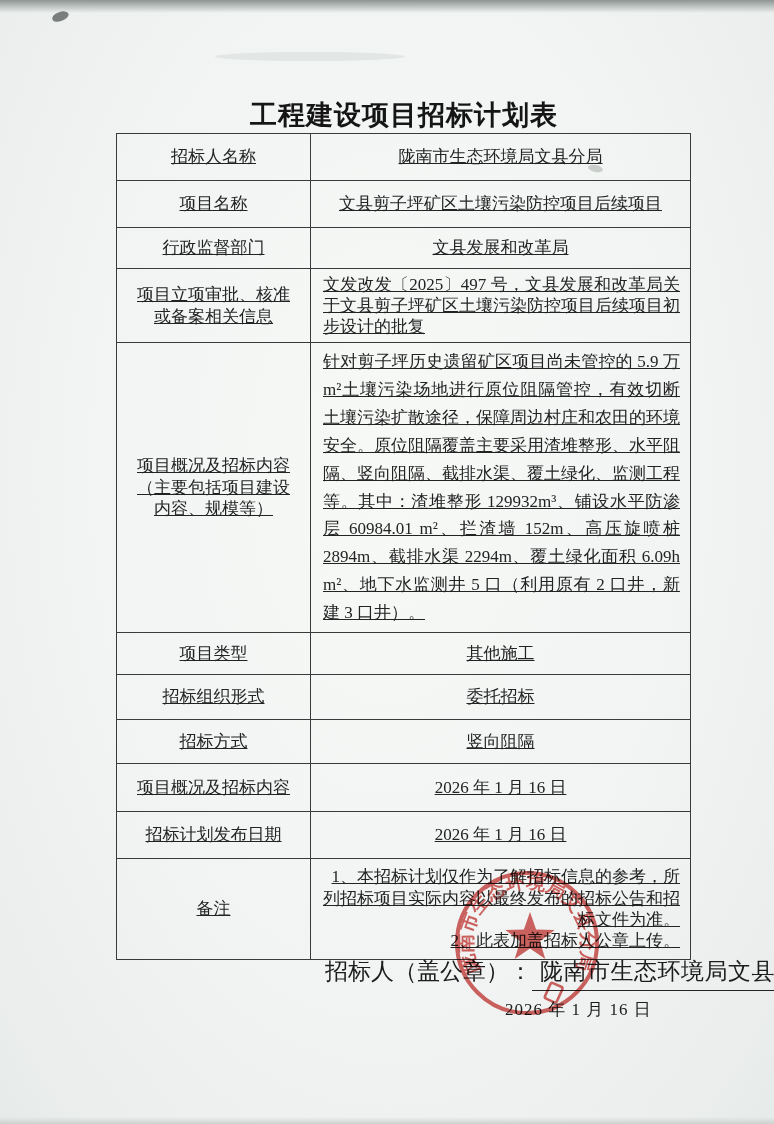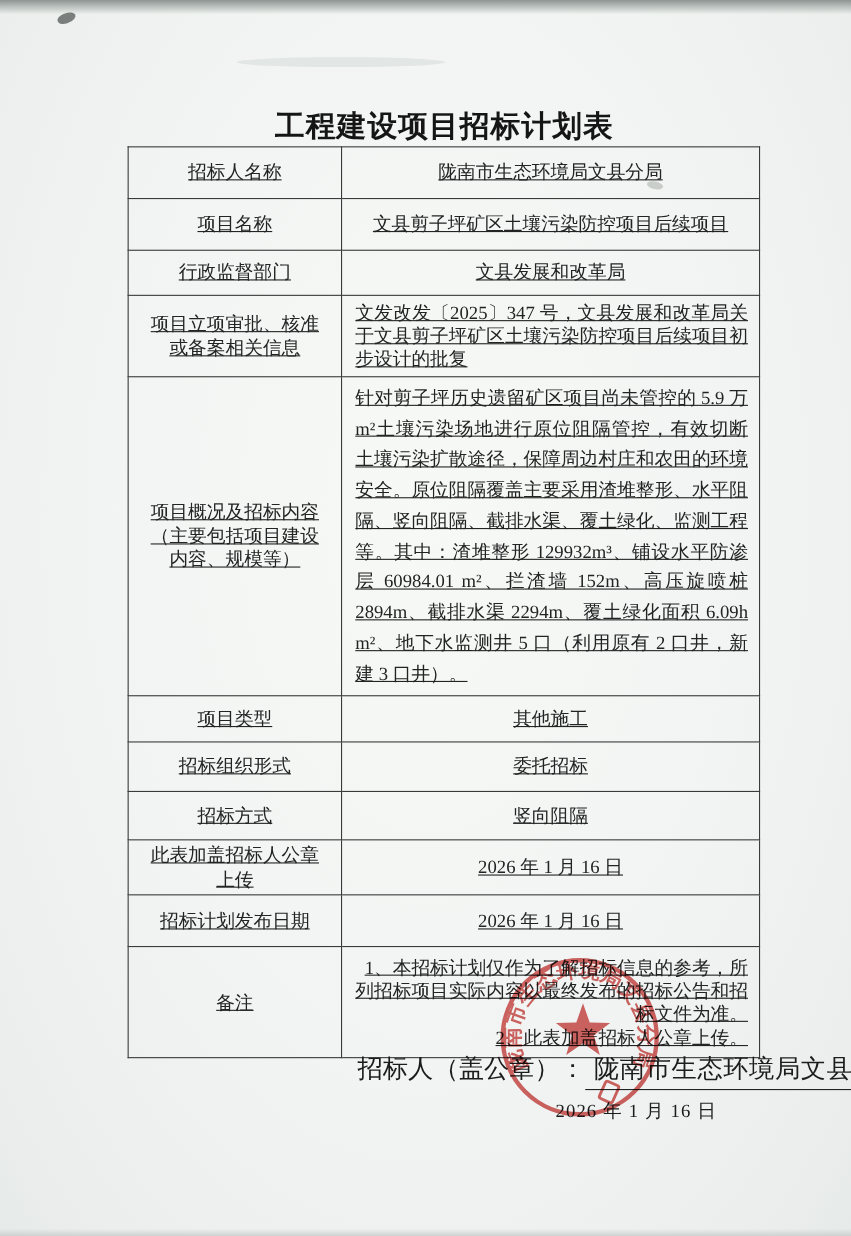--- a/index.html
+++ b/index.html
@@ -80,40 +80,40 @@
       <tr class="r2">
         <td class="lbl">项目名称</td>
         <td class="val">文县剪子坪矿区土壤污染防控项目后续项目</td>
       </tr>
       <tr class="r3">
         <td class="lbl">行政监督部门</td>
         <td class="val">文县发展和改革局</td>
       </tr>
       <tr class="r4">
         <td class="lbl">项目立项审批、核准或备案相关信息</td>
-        <td class="val left">文发改发〔2025〕347 号，文县发展和改革局关于文县剪子坪矿区土壤污染防控项目后续项目初步设计的批复</td>
+        <td class="val left">文发改发〔2025〕497 号，文县发展和改革局关于文县剪子坪矿区土壤污染防控项目后续项目初步设计的批复</td>
       </tr>
       <tr class="r5 tall">
         <td class="lbl">项目概况及招标内容（主要包括项目建设内容、规模等）</td>
         <td class="val left">针对剪子坪历史遗留矿区项目尚未管控的 5.9 万m²土壤污染场地进行原位阻隔管控，有效切断土壤污染扩散途径，保障周边村庄和农田的环境安全。原位阻隔覆盖主要采用渣堆整形、水平阻隔、竖向阻隔、截排水渠、覆土绿化、监测工程等。其中：渣堆整形 129932m³、铺设水平防渗层 60984.01 m²、拦渣墙 152m、高压旋喷桩 2894m、截排水渠 2294m、覆土绿化面积 6.09h m²、地下水监测井 5 口（利用原有 2 口井，新建 3 口井）。</td>
       </tr>
       <tr class="r6">
         <td class="lbl">项目类型</td>
         <td class="val">其他施工</td>
       </tr>
       <tr class="r8">
         <td class="lbl">招标组织形式</td>
         <td class="val">委托招标</td>
       </tr>
       <tr class="r9">
         <td class="lbl">招标方式</td>
         <td class="val">竖向阻隔</td>
       </tr>
       <tr class="r10">
-        <td class="lbl">此表加盖招标人公章上传</td>
+        <td class="lbl">项目概况及招标内容</td>
         <td class="val">2026 年 1 月 16 日</td>
       </tr>
       <tr class="r11">
         <td class="lbl">招标计划发布日期</td>
         <td class="val">2026 年 1 月 16 日</td>
       </tr>
       <tr class="r12 remark">
         <td class="lbl">备注</td>
         <td class="val left">1、本招标计划仅作为了解招标信息的参考，所列招标项目实际内容以最终发布的招标公告和招标文件为准。
 2、此表加盖招标人公章上传。</td>

